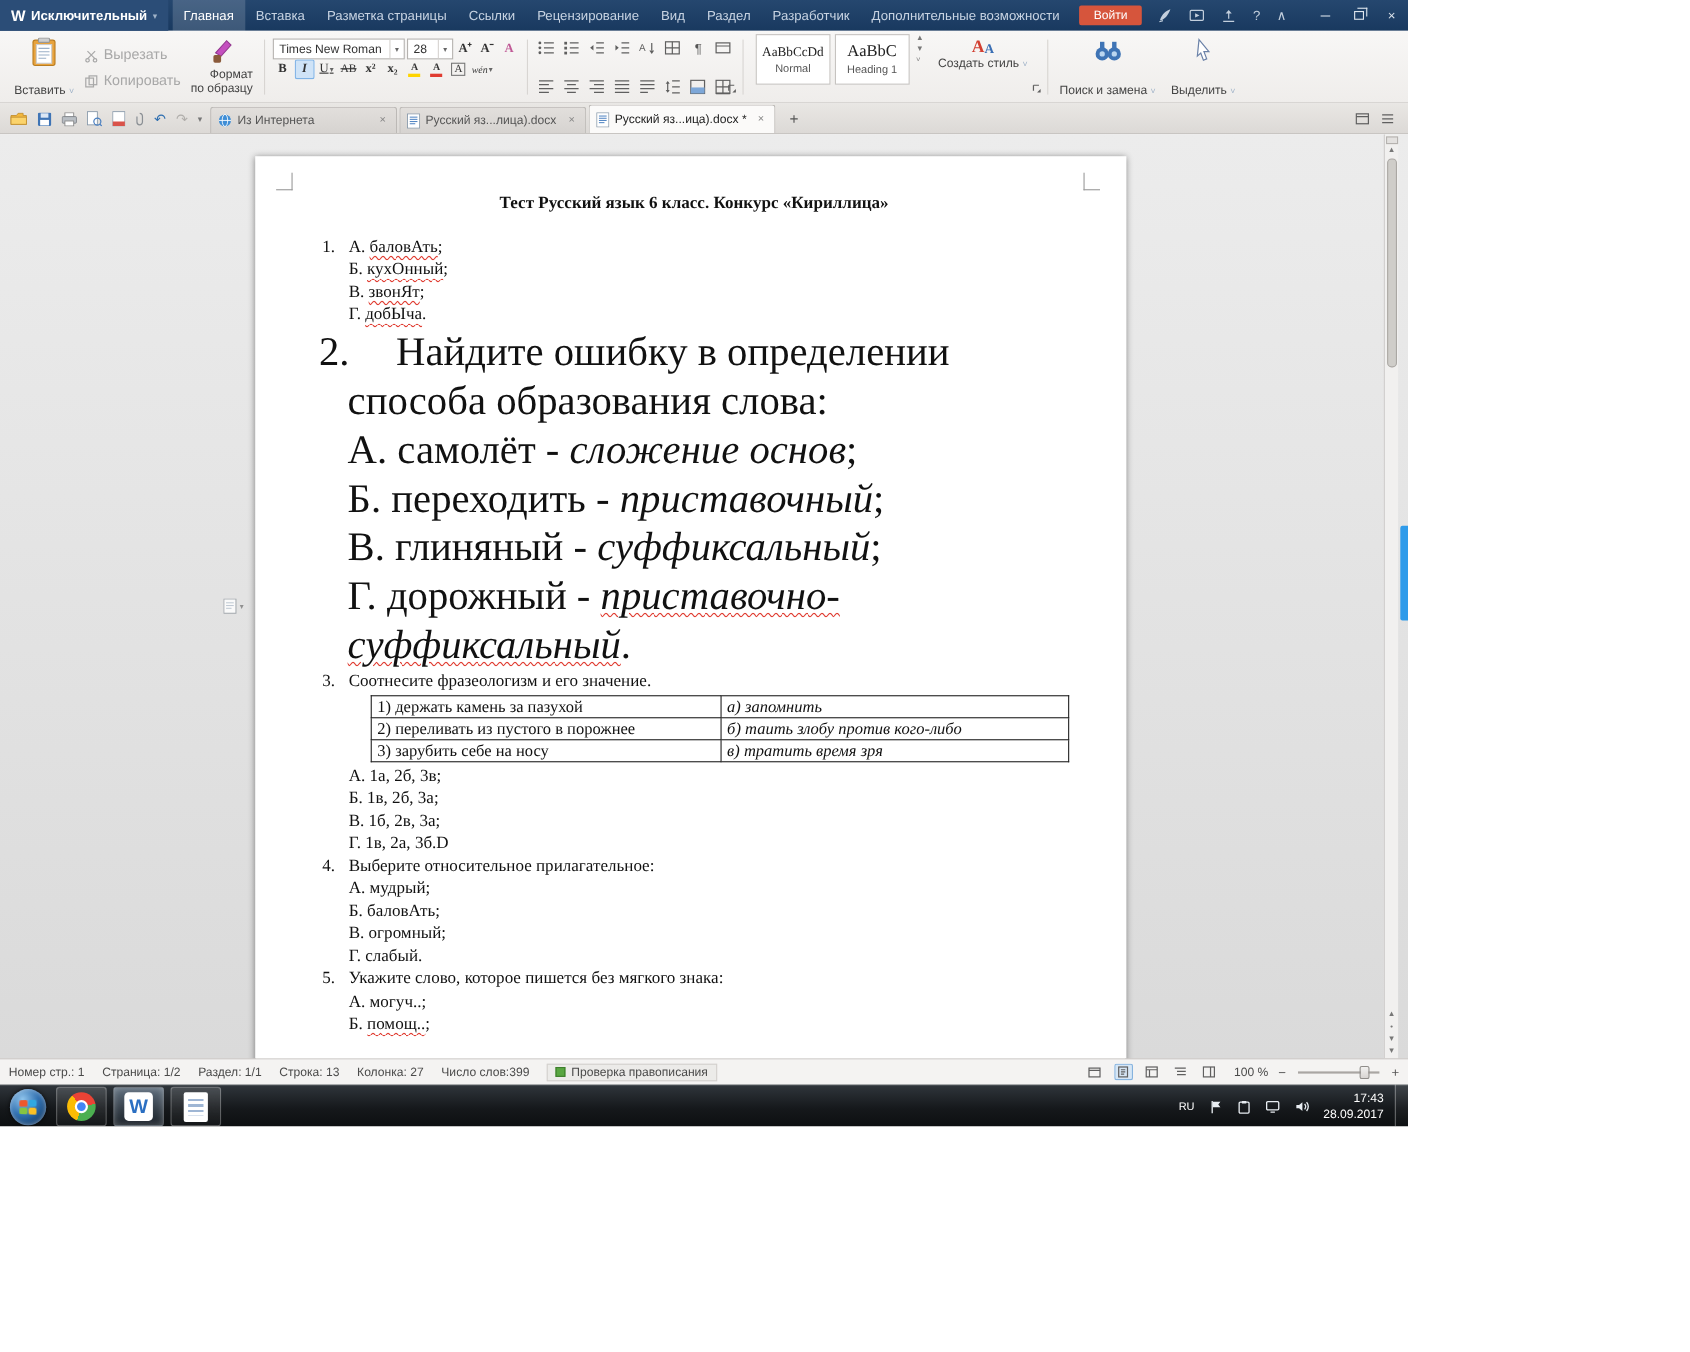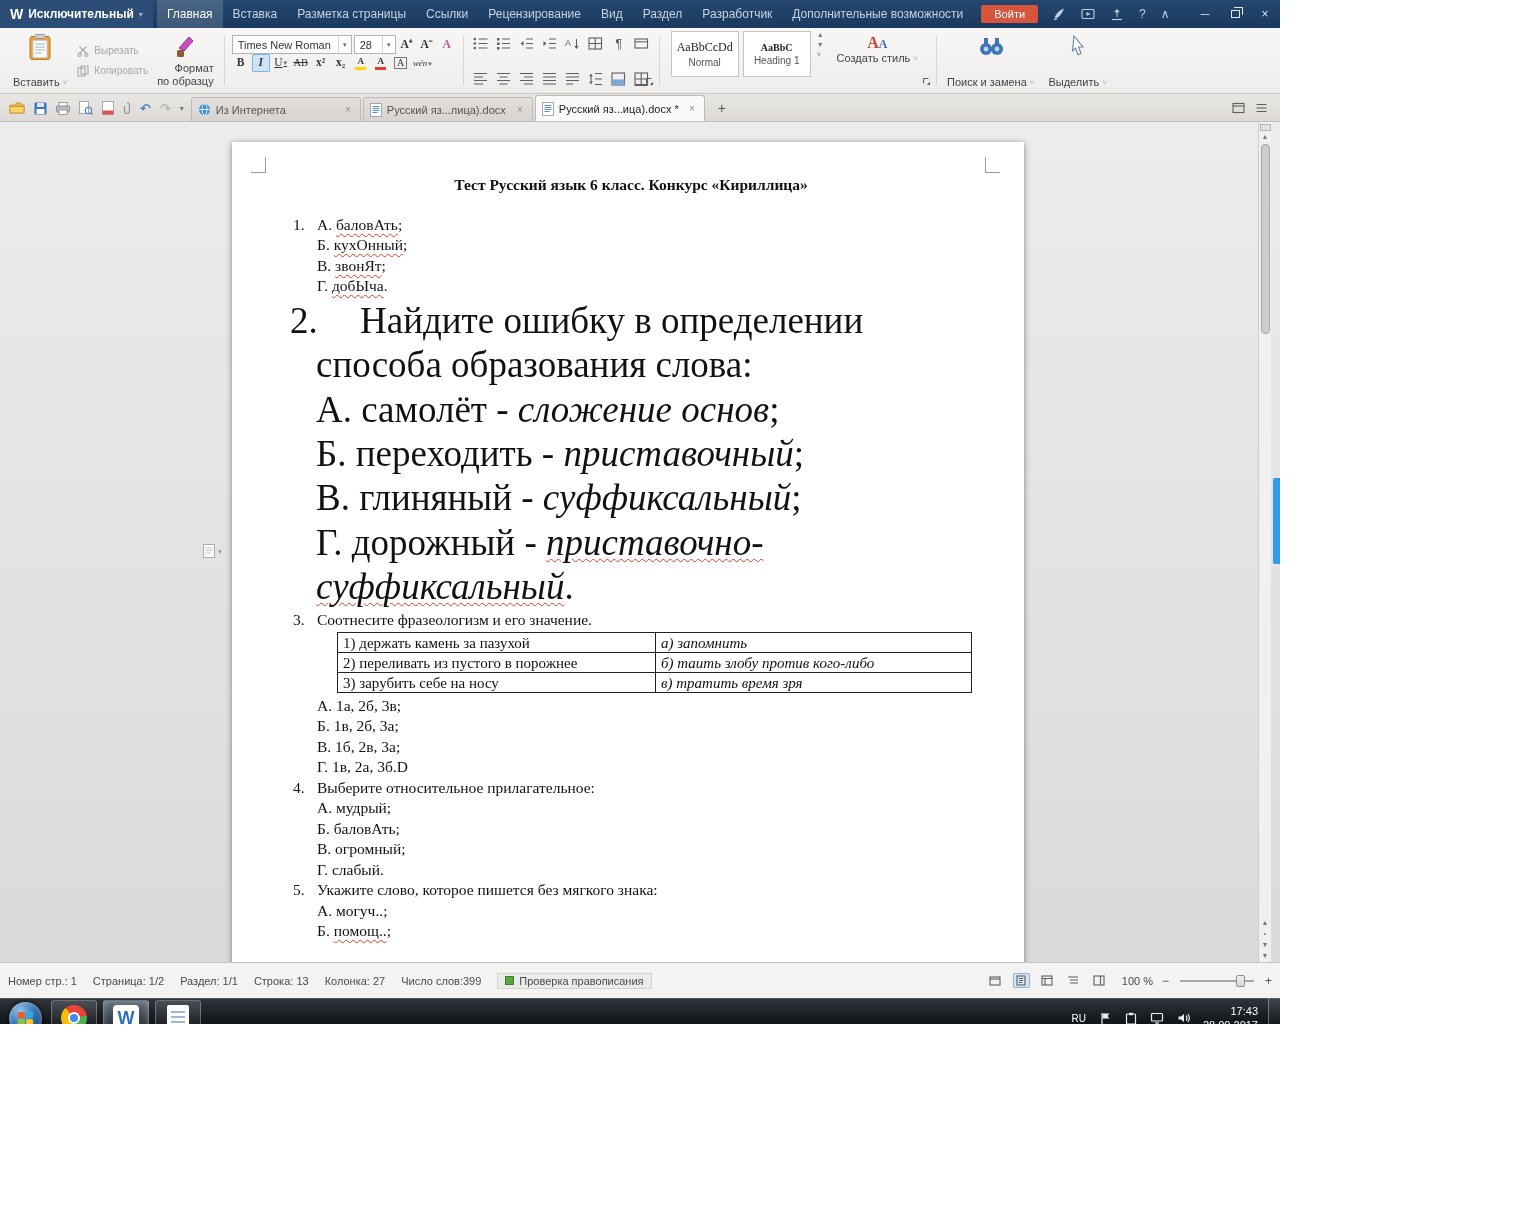--- a/index.html
+++ b/index.html
@@ -32,21 +32,21 @@
   
   .ribbon{height:66px;background:linear-gradient(#f8f7f6,#efedeb);border-bottom:1px solid #c9c6c3;
           display:flex;align-items:stretch;padding:3px 4px 2px}
   .vsep{width:1px;background:#d8d5d2;margin:5px 3px}
   .bigbtn{display:flex;flex-direction:column;align-items:center;justify-content:space-between;
           padding:3px 7px;font-size:11px;color:#444;border-radius:2px}
   .bigbtn .lbl{display:flex;align-items:center;gap:3px;white-space:nowrap}
   .bigbtn .lbl2{text-align:right;line-height:1.2;white-space:nowrap}
   .clip-group{display:flex;padding:0 2px}
   .stack{display:flex;flex-direction:column;justify-content:center;gap:8px;margin-left:3px}
-  .smallbtn{display:flex;align-items:flex-start;gap:5px;font-size:10px;color:#a8a8a8;white-space:nowrap}
+  .smallbtn{display:flex;align-items:flex-end;gap:5px;font-size:13px;color:#a8a8a8;white-space:nowrap}
   .rsvg path,.rsvg rect,.rsvg circle,.rsvg ellipse{stroke:#5f5f5f;stroke-width:1.1;fill:none}
   .rsvg .f{fill:#5f5f5f;stroke:none}
   .gsvg path,.gsvg rect,.gsvg circle{stroke:#a8a8a8;stroke-width:1.1;fill:none}
   .font-group{display:flex;flex-direction:column;justify-content:flex-start;padding:4px 4px}
   .frow{display:flex;align-items:center;gap:2px}
   .combo{display:flex;align-items:center;height:19px;background:#fff;border:1px solid #b5b2af;
          font-size:11px;color:#333;padding-left:5px}
   .combo .cc{width:13px;height:100%;border-left:1px solid #d6d3d0;display:flex;align-items:center;
              justify-content:center;font-size:7px;color:#666;margin-left:4px}
   .fname{width:120px;justify-content:space-between}
@@ -66,21 +66,21 @@
   .phon{font-size:9px;font-style:italic;font-family:"Liberation Serif",serif}
   .pgroup{display:flex;flex-direction:column;justify-content:space-between;padding:4px 4px}
   .prow{display:flex;gap:3px;align-items:center}
   .pbtn{width:20px;height:17px;display:flex;align-items:center;justify-content:center;
         border-radius:2px;color:#555;font-size:12px}
   .launcher{position:absolute;right:2px;bottom:1px}
   .styles-group{display:flex;align-items:flex-start;gap:4px;padding:0 8px;position:relative}
   .style-box{width:68px;height:46px;background:#fff;border:1px solid #c6c3c0;display:flex;
              flex-direction:column;align-items:center;justify-content:center;gap:2px}
   .style-prev{font-family:"Liberation Serif",serif;font-size:12px;color:#222}
-  .style-prev.h1{font-weight:bold;font-size:10px}
+  .style-prev.h1{font-weight:normal;font-size:15px}
   .style-name{font-size:10px;color:#555}
   .style-arrows{display:flex;flex-direction:column;gap:3px;font-size:7px;color:#777;padding:0 2px}
   .aa-icon{display:flex;align-items:flex-end}
   .a1{color:#d23f31;font-size:16px;font-weight:bold;font-family:"Liberation Serif",serif}
   .a2{color:#3b6fb4;font-size:12px;font-weight:bold;font-family:"Liberation Serif",serif}
 
   
   .tabbar{height:28px;background:linear-gradient(#e9e7e4,#dcd9d6);border-bottom:1px solid #c2bfbc;
           display:flex;align-items:flex-end;padding:0 2px}
   .qa{display:flex;align-items:center;gap:9px;padding:0 7px 6px 7px}
@@ -124,21 +124,21 @@
   .sarrow{font-size:7px;color:#777;padding:2px 0}
   .sthumb{width:9px;height:190px;background:#cfcdc9;border:1px solid #aaa7a3;border-radius:4px;margin-top:2px}
   .sbottom{margin-top:auto;display:flex;flex-direction:column;gap:4px;padding-bottom:3px;
            font-size:7px;color:#777;align-items:center}
   .side-handle{position:absolute;right:0;top:356px;width:7px;height:86px;background:#2f9bea;
                border-radius:2px 0 0 2px}
   .margin-widget{position:absolute;left:203px;top:422px;display:flex;align-items:center;gap:2px;opacity:.9}
   .mw-caret{font-size:7px;color:#888}
 
   
-  .statusbar{height:36px;background:#f4f3f2;border-top:1px solid #c6c3c0;display:flex;align-items:center;
+  .statusbar{height:24px;background:#f4f3f2;border-top:1px solid #c6c3c0;display:flex;align-items:center;
              font-size:11px;color:#4a4a4a;padding:0 8px;gap:16px}
   .spell{display:flex;align-items:center;gap:5px;padding:1px 7px;background:#ecebe9;border:1px solid #d4d1ce}
   .spell-ico{width:9px;height:9px;background:#58a641;border:1px solid #3d7e2c}
   .sb-right{margin-left:auto;display:flex;align-items:center;gap:9px}
   .view-ico{width:17px;height:15px;border-radius:2px;display:flex;align-items:center;justify-content:center}
   .view-ico.active{background:#d6e6f5;box-shadow:inset 0 0 0 1px #86b3de}
   .zoom-val{min-width:36px;text-align:right}
   .zbtn{font-size:12px;color:#555}
   .zslider{width:74px;height:2px;background:#a9a6a3;position:relative;margin:0 2px}
   .zthumb{position:absolute;left:56px;top:-5px;width:9px;height:12px;

